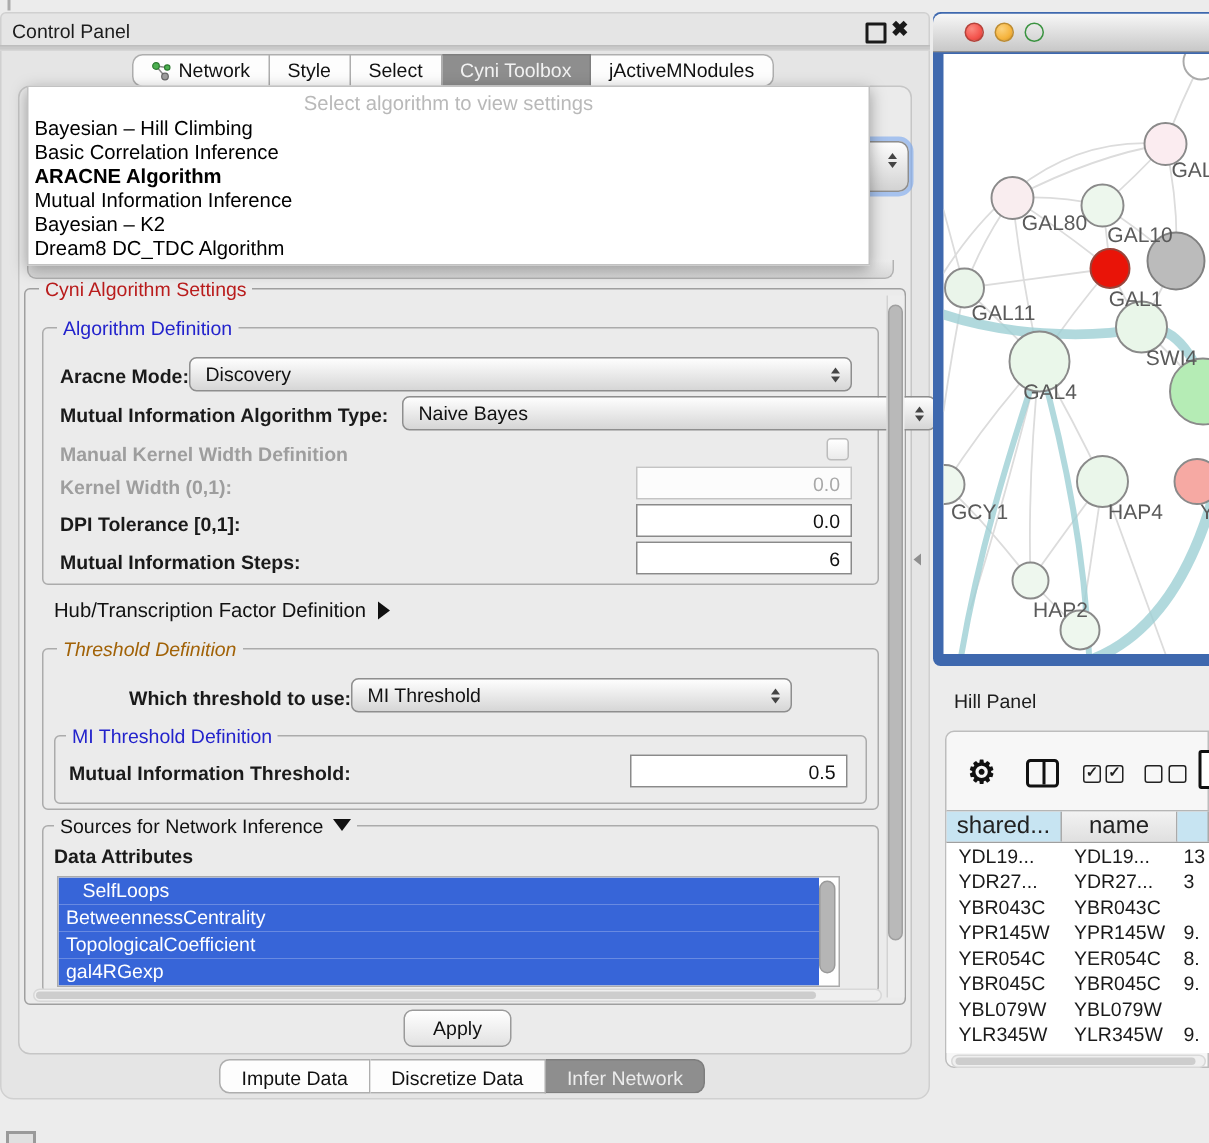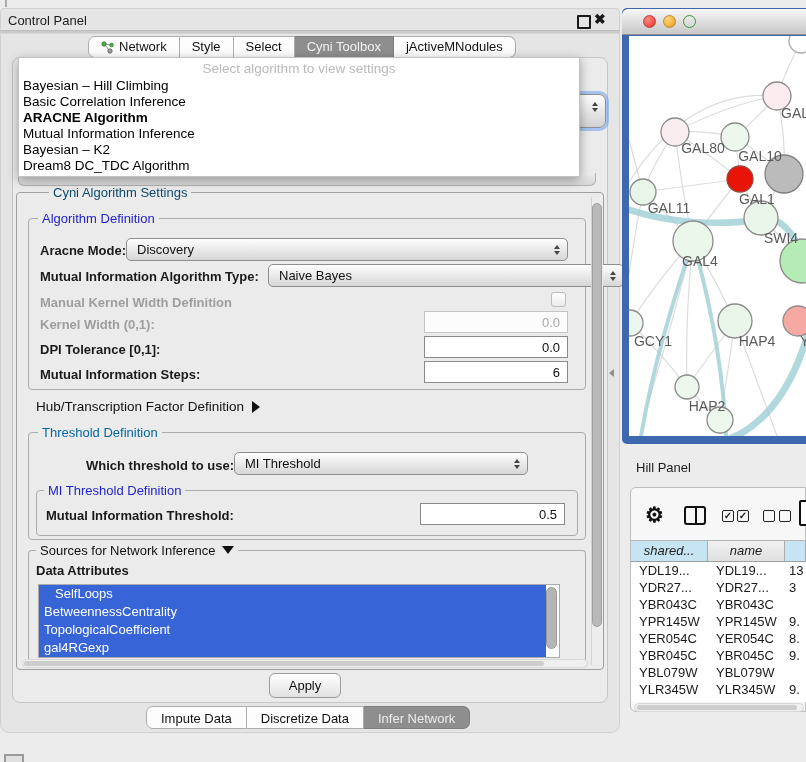--- a/index.html
+++ b/index.html
@@ -24,21 +24,21 @@
   #algo-placeholder{display:block;text-align:center;color:#b9b9b9;font-size:13.5px;padding:3px 0 2px 0;}
   .algo-item{font-size:13.5px;line-height:16px;padding-left:4px;color:#000;white-space:nowrap;}
   .algo-item.hl{font-weight:bold;}
   
   #hidden-combo{left:562px;top:94px;width:42px;height:32px;border:1px solid #8e8e8e;border-radius:7px;background:linear-gradient(#fdfdfd,#d2d2d2);box-shadow:0 0 0 3px rgba(110,160,240,.55);z-index:5;}
   #hidden-strip{left:18px;top:173px;width:578px;height:13px;border:1px solid #b2b2b2;border-top:none;border-radius:0 0 6px 6px;background:linear-gradient(#ededed,#d8d8d8);z-index:4;box-sizing:border-box;}
   
   .fieldset{position:absolute;border:1px solid #9f9f9f;border-radius:4px;box-sizing:border-box;}
   .legend{position:absolute;font-size:13px;background:#ebebeb;padding:0 4px;white-space:nowrap;z-index:2;}
   .legend.blue{color:#2323cc;}
-  .legend.green{color:#0369a1;}
+  .legend.green{color:#a16207;font-style:italic;}
   .lbl{position:absolute;font-size:13px;font-weight:bold;color:#1a1a1a;white-space:nowrap;}
   .lbl.dis{color:#9e9e9e;}
   .lbl.norm{font-weight:normal;color:#111;}
   
   .combo{position:absolute;height:23px;border:1px solid #8e8e8e;border-radius:5px;background:linear-gradient(#fefefe,#d6d6d6);display:flex;align-items:center;font-size:13px;color:#111;padding-left:10px;box-sizing:border-box;}
   .combo .spin{margin-left:auto;margin-right:7px;display:flex;flex-direction:column;gap:2px;}
   .combo .spin i{display:block;width:0;height:0;border-left:3.5px solid transparent;border-right:3.5px solid transparent;}
   .combo .spin i.up{border-bottom:4px solid #444;}
   .combo .spin i.dn{border-top:4px solid #444;}
   .num-input{position:absolute;height:22px;border:1px solid #8a8a8a;background:#fff;font-size:13px;color:#111;text-align:right;padding:0 7px;box-sizing:border-box;display:flex;align-items:center;justify-content:flex-end;}
@@ -73,21 +73,21 @@
   
   #tp-title{left:636px;top:460px;font-size:13px;color:#1c1c1c;}
   #table-panel{left:630px;top:487px;width:176px;height:225px;background:#f7f7f7;border:1px solid #bdbdbd;border-radius:6px 0 0 6px;box-sizing:border-box;}
   .tp-toolbar-icon{position:absolute;color:#111;}
   #gear-ic{left:645px;top:503px;font-size:21px;font-weight:bold;}
   #colsplit-ic{left:684px;top:506px;width:22px;height:19px;border:2px solid #111;border-radius:3px;box-sizing:border-box;}
   #colsplit-ic i{position:absolute;left:50%;top:0;width:2px;height:100%;background:#111;}
   .cb-sm{position:absolute;width:12px;height:12px;border:1.5px solid #222;border-radius:2px;box-sizing:border-box;font-size:10px;line-height:9px;text-align:center;color:#222;font-weight:bold;}
   #file-ic{left:799px;top:500px;width:18px;height:26px;border:2px solid #111;border-radius:2px;box-sizing:border-box;background:#fff;}
   #tbl-header{left:631px;top:540px;width:175px;height:22px;display:flex;overflow:hidden;border-top:1px solid #b5b5b5;border-bottom:1px solid #9f9f9f;box-sizing:border-box;}
-  .th{height:22px;line-height:20px;font-size:13px;color:#222;text-align:center;border-right:1px solid #aaa;box-sizing:border-box;background:linear-gradient(#f2f2f2,#dedede);overflow:hidden;white-space:nowrap;font-style:italic;}
+  .th{height:22px;line-height:20px;font-size:16px;color:#222;text-align:center;border-right:1px solid #aaa;box-sizing:border-box;background:linear-gradient(#f2f2f2,#dedede);overflow:hidden;white-space:nowrap;}
   .th.selcol{background:#c7e4f2;}
   #tbl-rows{left:631px;top:562px;width:175px;height:140px;overflow:hidden;background:#fff;}
   .tr{display:flex;height:17px;line-height:17px;}
   .td{font-size:13px;color:#1a1a1a;overflow:hidden;white-space:nowrap;box-sizing:border-box;}
   #tbl-hscroll{left:634px;top:703px;width:170px;height:9px;}
   
   #tl-tick{left:5px;top:0;width:2px;height:7px;background:#ababab;}
   #bl-frag{left:4px;top:754px;width:20px;height:8px;border:2px solid #9a9a9a;border-bottom:none;background:#e0e0e0;box-sizing:border-box;}
 </style>
 </head>
@@ -142,21 +142,21 @@
     <span id="algo-placeholder">Select algorithm to view settings</span>
   <div class="algo-item">Bayesian – Hill Climbing</div>
       <div class="algo-item">Basic Correlation Inference</div>
       <div class="algo-item hl">ARACNE Algorithm</div>
       <div class="algo-item">Mutual Information Inference</div>
       <div class="algo-item">Bayesian – K2</div>
       <div class="algo-item">Dream8 DC_TDC Algorithm</div>
     </div>
 
   <div class="abs fieldset" style="left:16px;top:192px;width:588px;height:478px;"></div>
-  <span class="legend" style="left:26px;top:185px;color:#0c4a6e;margin-left:23px;">Cyni Algorithm Settings</span>
+  <span class="legend" style="left:26px;top:185px;color:#b91c1c;">Cyni Algorithm Settings</span>
 
   <div class="abs fieldset" style="left:28px;top:218px;width:558px;height:172px;border-color:#ababab;"></div>
   <span class="legend blue" style="left:38px;top:211px;">Algorithm Definition</span>
 
   <span class="lbl" style="left:40px;top:243px;">Aracne Mode:</span>
   <div class="combo" style="left:126px;top:238px;width:442px;">
     <span>Discovery</span>
     <span class="spin">
         <i class="up"></i>
         <i class="dn"></i>

